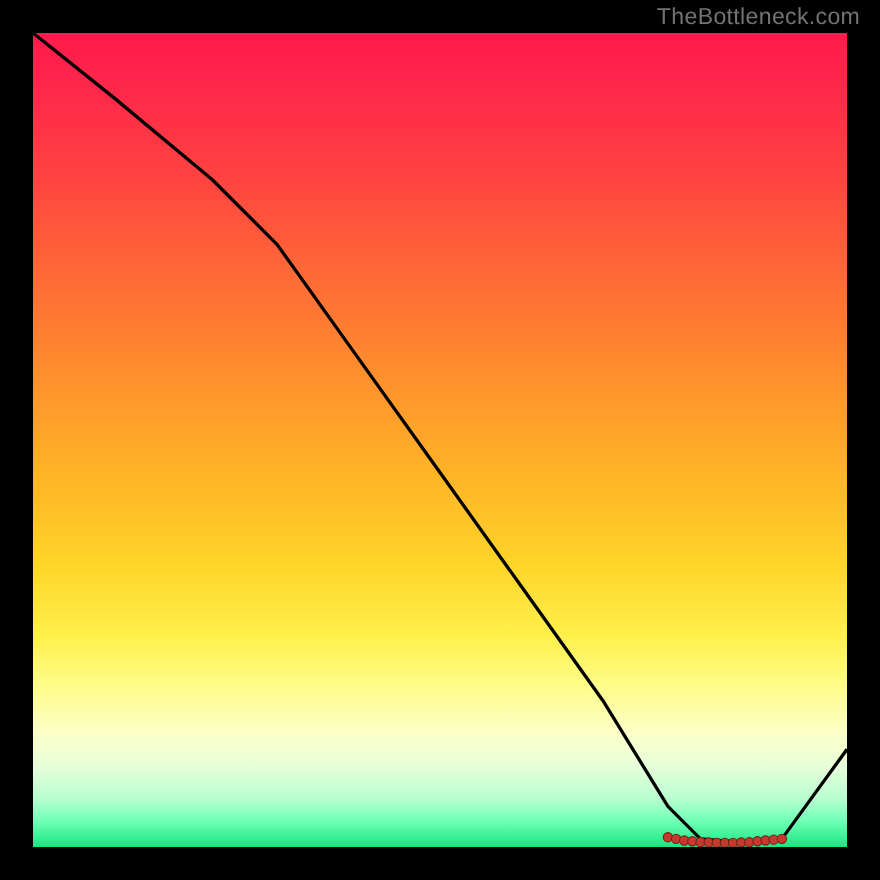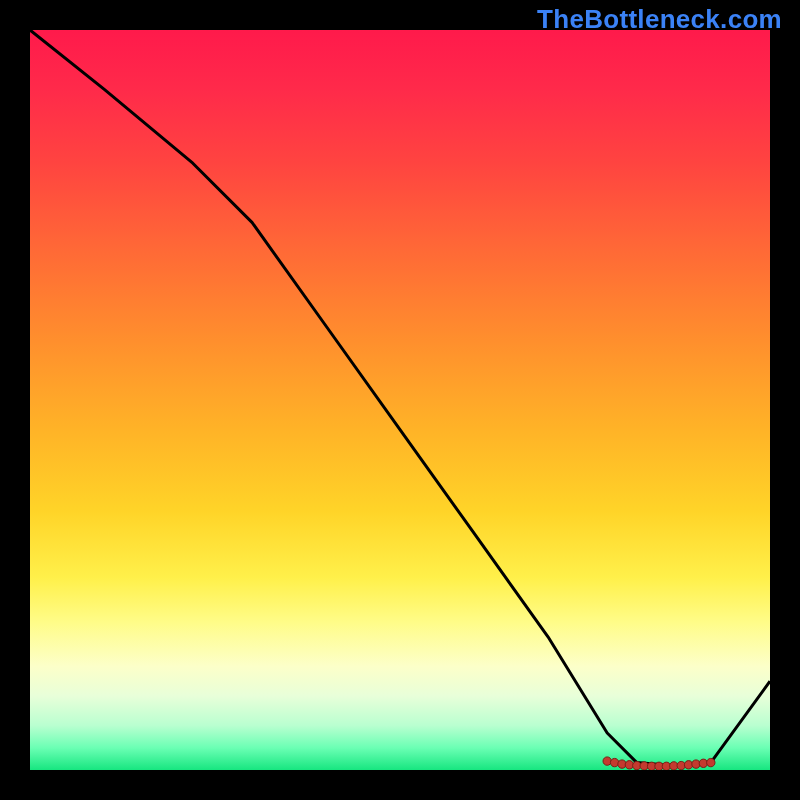--- a/index.html
+++ b/index.html
@@ -14,23 +14,23 @@
   .frame {
     position: relative;
     width: 800px;
     height: 800px;
     background: #000;
   }
   .watermark {
     position: absolute;
     top: 4px;
     right: 18px;
-    color: #3b82f6;
-    font-size: 26px;
-    font-weight: 700;
+    color: #737373;
+    font-size: 21px;
+    font-weight: 400;
     letter-spacing: 0.3px;
   }
   .plot-clip {
     position: absolute;
     left: 30px;
     top: 30px;
     width: 740px;
     height: 740px;
     overflow: hidden;
   }

